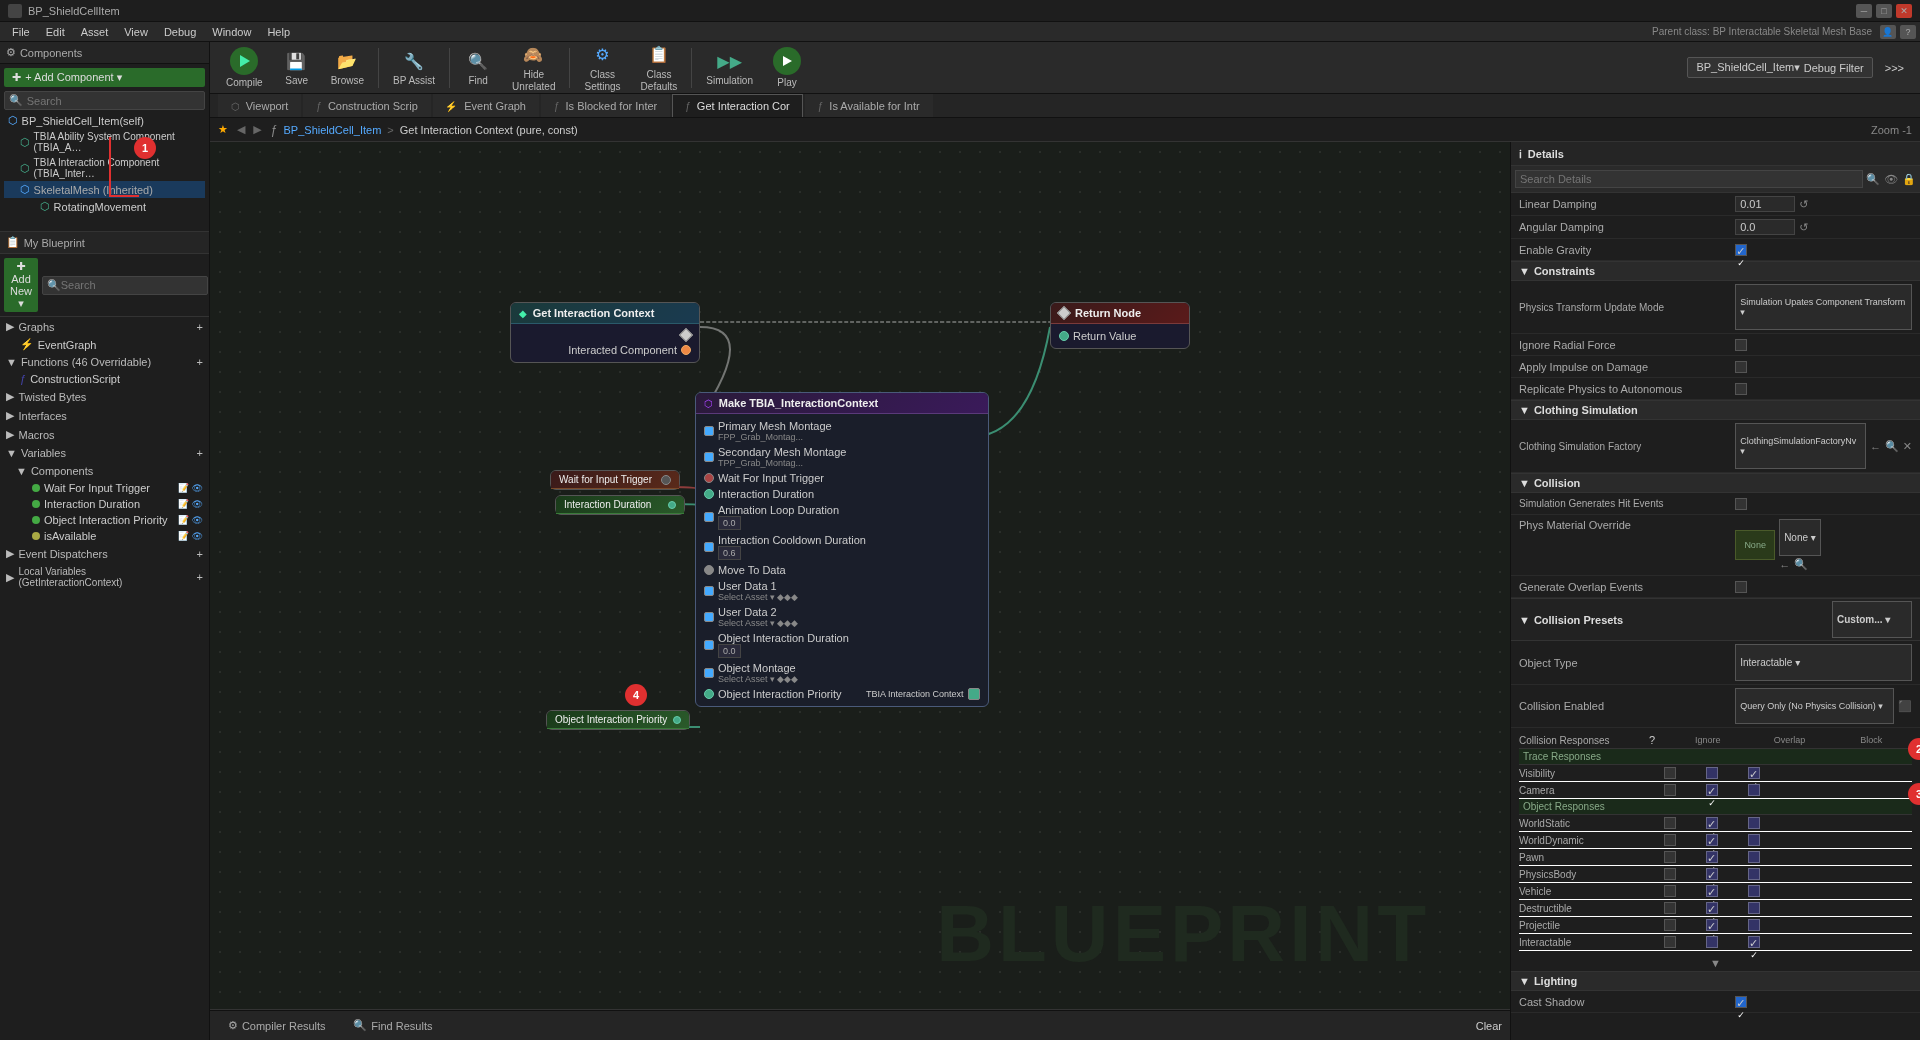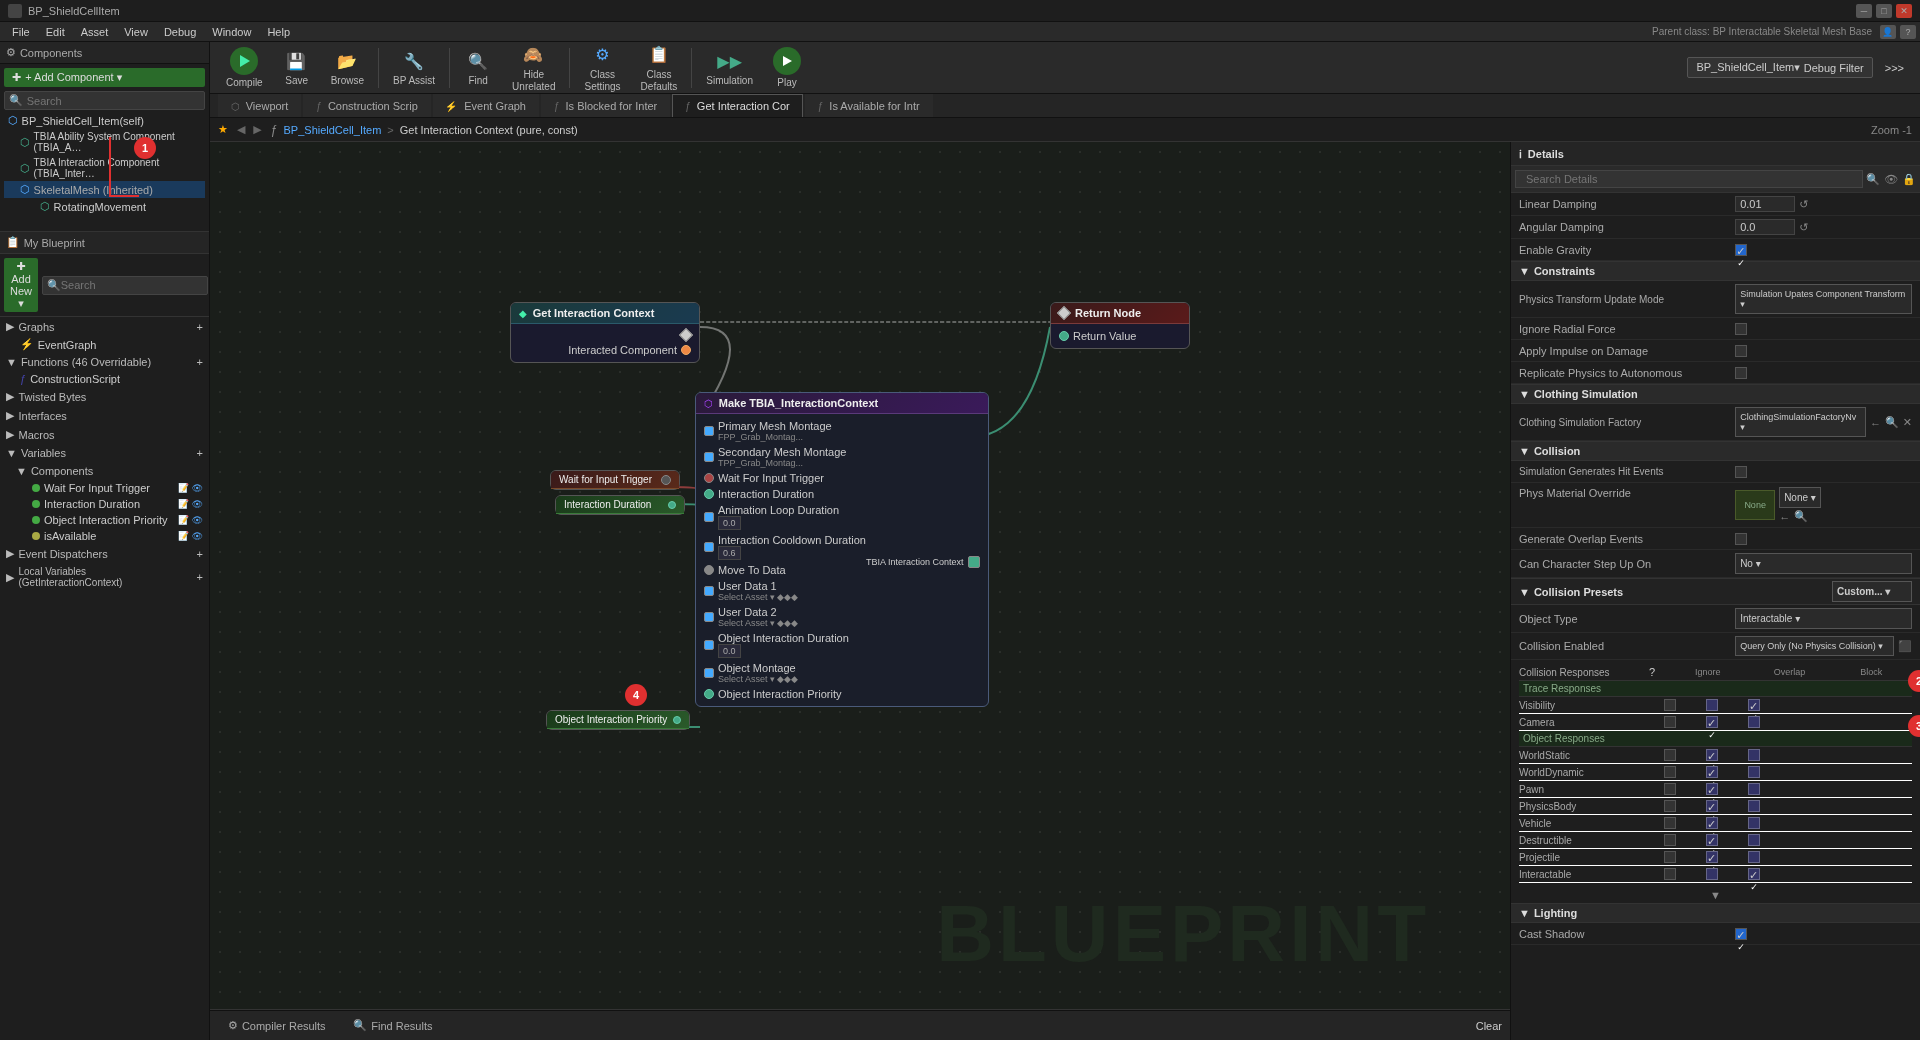--- a/index.html
+++ b/index.html
@@ -96,21 +96,21 @@
     .details-search input { background: #333; border: 1px solid #444; color: #ccc; padding: 2px 6px; font-size: 11px; flex: 1; outline: none; }
     .details-content { flex: 1; overflow-y: auto; }
 
     .detail-row { display: flex; align-items: center; padding: 3px 8px; border-bottom: 1px solid #2a2a2a; min-height: 22px; }
     .detail-label { color: #aaa; font-size: 11px; flex: 0 0 55%; }
     .detail-value { flex: 1; display: flex; align-items: center; gap: 4px; }
     .detail-input { background: #2a2a2a; border: 1px solid #444; color: #ccc; padding: 1px 4px; font-size: 11px; width: 60px; outline: none; }
     .detail-checkbox { width: 12px; height: 12px; background: #333; border: 1px solid #555; cursor: pointer; }
     .detail-checkbox.checked { background: #2266cc; }
     .detail-checkbox.checked::after { content: '✓'; color: white; font-size: 9px; display: flex; align-items: center; justify-content: center; }
-    .detail-dropdown { background: #2a2a2a; border: 1px solid #555; color: #ccc; padding: 4px 4px; font-size: 10px; cursor: pointer; display: flex; align-items: center; justify-content: space-between; flex: 1; }
+    .detail-dropdown { background: #2a2a2a; border: 1px solid #555; color: #ccc; padding: 12px 4px; font-size: 10px; cursor: pointer; display: flex; align-items: center; justify-content: space-between; flex: 1; }
 
     .section-divider { background: #2a2a2a; padding: 3px 8px; color: #ddd; font-size: 11px; font-weight: bold; cursor: pointer; display: flex; align-items: center; gap: 4px; border-bottom: 1px solid #333; border-top: 1px solid #333; }
 
     .collision-table { padding: 4px 8px; }
     .collision-row { display: flex; align-items: center; padding: 2px 0; border-bottom: 1px solid #ffffff; }
     .col-label { flex: 0 0 130px; color: #aaa; font-size: 10px; display: flex; align-items: center; gap: 4px; }
     .col-check { flex: 0 0 42px; display: flex; justify-content: center; }
 
     
     .annotation { position: absolute; width: 22px; height: 22px; border-radius: 50%; background: #e03030; color: white; display: flex; align-items: center; justify-content: center; font-size: 11px; font-weight: bold; z-index: 100; cursor: pointer; }
@@ -469,21 +469,21 @@
             </div>
           </div>
 
           <div class="bp-node make-node" style="left:485px; top:250px; min-width:280px;">
             <div class="bp-node-header" style="background:linear-gradient(135deg,#2a1a3a,#3a1a5a); border-bottom:1px solid #5a3a7a;">
               <span style="color:#a4f; font-size:10px;">⬡</span>
               <span style="font-size:11px; font-weight:bold; color:#eee;">Make TBIA_InteractionContext</span>
             </div>
             <div class="bp-node-body">
 
-              <div style="display:flex; justify-content:space-between; align-items:center;">
+              <div style="display:flex; justify-content:space-between; align-items:flex-end;">
                 <div style="flex:1;">
                   <div class="bp-pin">
                     <div class="bp-pin-dot" style="background:#4af; border-radius:2px;"></div>
                     <div>
                       <div>Primary Mesh Montage</div>
                       <div style="color:#888; font-size:9px;">FPP_Grab_Montag...</div>
                     </div>
                   </div>
                   <div class="bp-pin">
                     <div class="bp-pin-dot" style="background:#4af; border-radius:2px;"></div>
@@ -599,21 +599,21 @@
             </div>
           </div>
         </div>
 
         <div class="right-panel">
           <div class="details-header">
             <span>ℹ</span>
             <span>Details</span>
           </div>
           <div class="details-search">
-            <input type="text" placeholder="Search Details" style="background: rgb(51, 51, 51); border: 1px solid rgb(68, 68, 68); color: rgb(204, 204, 204); padding: 2px 10px; font-size: 11px; flex: 1 1 0%; outline: none; width: 100%;">
+            <input type="text" placeholder="Search Details" style="background: rgb(51, 51, 51); border: 1px solid rgb(68, 68, 68); color: rgb(204, 204, 204); padding: 2px 4px; font-size: 11px; flex: 1 1 0%; outline: none; width: 100%;">
             <span style="color:#888;">🔍</span>
             <span style="color:#888;">👁</span>
             <span style="color:#888;">🔒</span>
           </div>
           <div class="details-content">
 
             <div class="detail-row">
               <span class="detail-label">Linear Damping</span>
               <div class="detail-value">
                 <input class="detail-input" value="0.01" style="">
@@ -707,26 +707,20 @@
                   </div>
                 </div>
               </div>
             </div>
             <div class="detail-row">
               <span class="detail-label">Generate Overlap Events</span>
               <div class="detail-value">
                 <div class="detail-checkbox"></div>
               </div>
             </div>
-            <div class="detail-row">
-              <span class="detail-label">Can Character Step Up On</span>
-              <div class="detail-value">
-                <div class="detail-dropdown" style="width:80px;">No ▾</div>
-              </div>
-            </div>
 
             <div class="section-divider" style="font-size:10px; background:#222; padding:2px 8px;">
               <span>▼</span>
               <span>Collision Presets</span>
               <div style="margin-left:auto;">
                 <div class="detail-dropdown" style="width:80px; font-size:10px;">Custom... ▾</div>
               </div>
             </div>
             <div class="detail-row">
               <span class="detail-label">Object Type</span>

